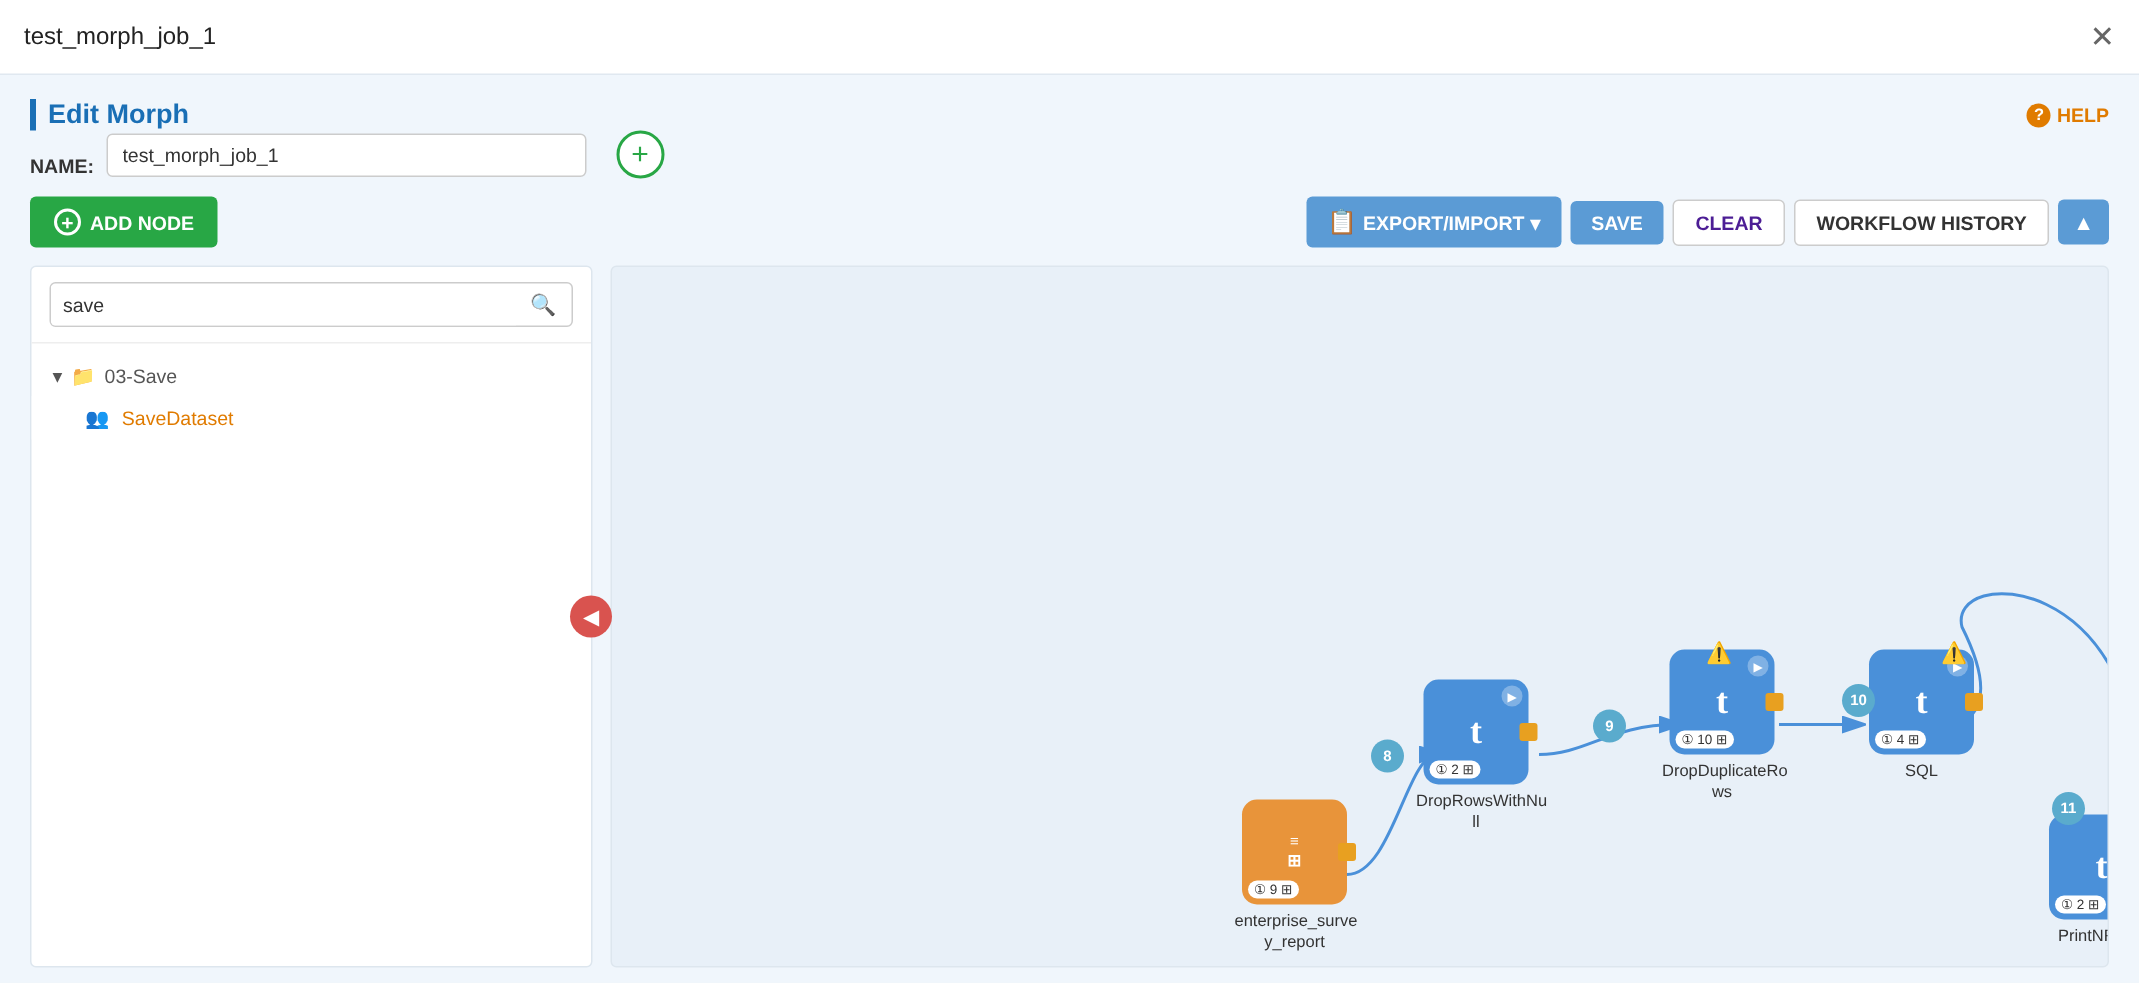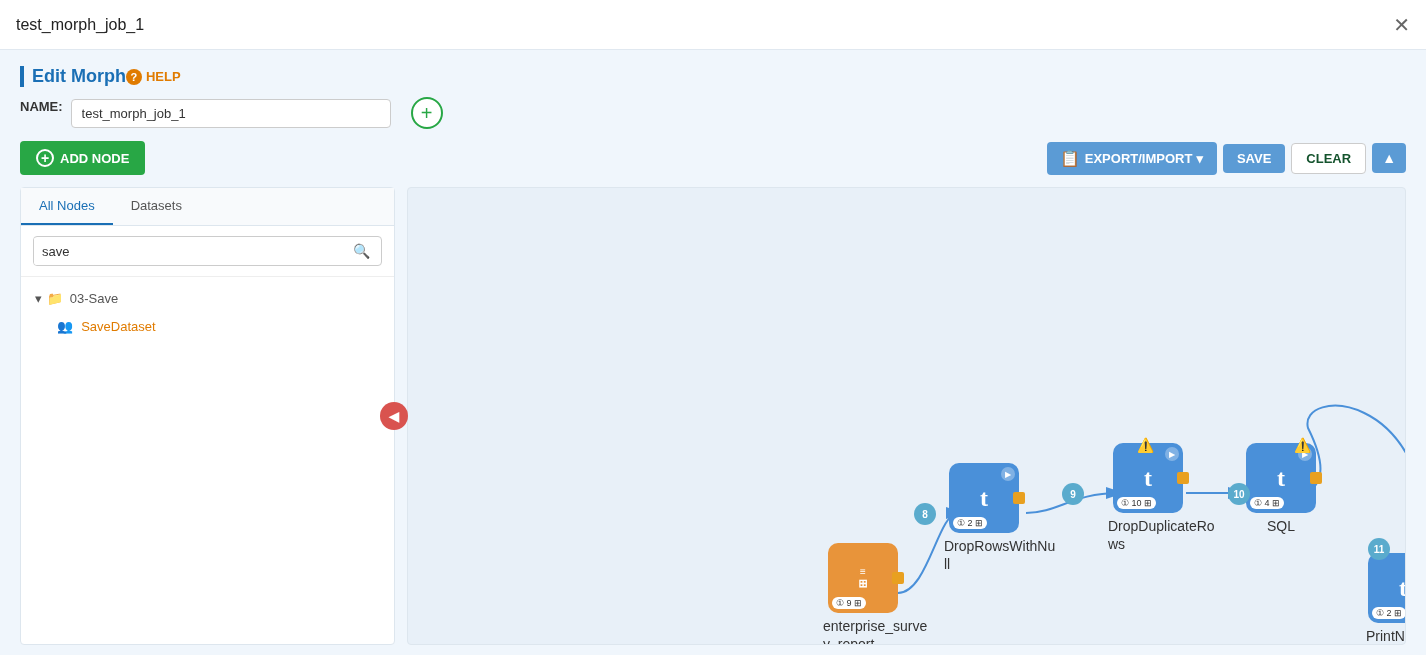--- a/index.html
+++ b/index.html
@@ -47,21 +47,21 @@
     .content-area {
       flex: 1;
       display: flex;
       flex-direction: column;
       padding: 16px 20px 10px 20px;
     }
 
     .edit-morph-header {
       display: flex;
       align-items: center;
-      margin-bottom: 10px;
+      justify-content: space-between;
     }
 
     .edit-morph-title {
       font-size: 18px;
       font-weight: 600;
       color: #1a6fb5;
       border-left: 4px solid #1a6fb5;
       padding-left: 8px;
     }
 
@@ -92,21 +92,21 @@
 
     .form-row {
       display: flex;
       align-items: center;
       gap: 20px;
       margin-bottom: 12px;
     }
 
     .field-group {
       display: flex;
-      align-items: flex-start;
+      align-items: flex-end;
       gap: 8px;
     }
 
     .field-label {
       font-size: 13px;
       font-weight: 700;
       color: #333;
       white-space: nowrap;
     }
 
@@ -213,21 +213,21 @@
       border: 1px solid #ccc;
       border-radius: 4px;
       padding: 7px 14px;
       font-size: 13px;
       font-weight: 600;
       cursor: pointer;
     }
 
     .clear-btn {
       background: #fff;
-      color: #14532d;
+      color: #4c1d95;
       border: 1px solid #ccc;
       border-radius: 4px;
       padding: 7px 14px;
       font-size: 13px;
       font-weight: 600;
       cursor: pointer;
     }
 
     .workflow-history-btn {
       background: #fff;
@@ -409,22 +409,23 @@
 
     .wf-node-blue {
       background: #4a90d9;
     }
 
     .wf-node-orange {
       background: #e8943a;
     }
 
     .wf-node-label {
-      font-size: 14px;
+      font-size: 11px;
       color: #333;
+      text-align: center;
       max-width: 80px;
       line-height: 1.3;
     }
 
     .wf-node-t {
       color: white;
       font-size: 24px;
       font-weight: bold;
       font-family: serif;
     }
@@ -535,37 +536,32 @@
           <span class="export-icon">📋</span>
           <span>EXPORT/IMPORT</span>
           <span>▾</span>
         </button>
         <button class="save-btn">
           <span>SAVE</span>
         </button>
         <button class="clear-btn">
           <span>CLEAR</span>
         </button>
+        <button class="workflow-history-btn">
+          <span>WORKFLOW HISTORY</span>
+        </button>
         <button class="up-btn">
           <span>▲</span>
         </button>
       </div>
     </div>
 
     <div class="main-panel">
 
       <div class="left-panel">
-        <div class="panel-tabs">
-          <button class="panel-tab active">
-            <span>All Nodes</span>
-          </button>
-          <button class="panel-tab">
-            <span>Datasets</span>
-          </button>
-        </div>
 
         <div class="search-box">
           <div class="search-input-wrap">
             <input class="search-input" type="text" value="save" placeholder="save" style="">
             <button class="search-icon-btn">
               <span>🔍</span>
             </button>
           </div>
         </div>
 
@@ -634,21 +630,21 @@
             <div class="wf-node-box wf-node-blue">
               <span class="wf-node-t">t</span>
               <div class="wf-node-play">▶</div>
               <span style="position:absolute;top:-6px;right:28px;font-size:14px;">⚠️</span>
               <div class="wf-node-badge badge-bottom-left">① 10 ⊞</div>
               <div class="node-connector-right"></div>
             </div>
             <div class="wf-node-label">DropDuplicateRo<br>ws</div>
           </div>
 
-          <div class="wf-circle-connector" style="left: 820px; top: 295px;">10</div>
+          <div class="wf-circle-connector" style="left: 820px; top: 278px;">10</div>
 
           <div class="wf-node" style="left: 838px; top: 255px;">
             <div class="wf-node-box wf-node-blue">
               <span class="wf-node-t">t</span>
               <div class="wf-node-play">▶</div>
               <span style="position:absolute;top:-6px;right:4px;font-size:14px;">⚠️</span>
               <div class="wf-node-badge badge-bottom-left">① 4 ⊞</div>
               <div class="node-connector-right"></div>
             </div>
             <div class="wf-node-label">SQL</div>

